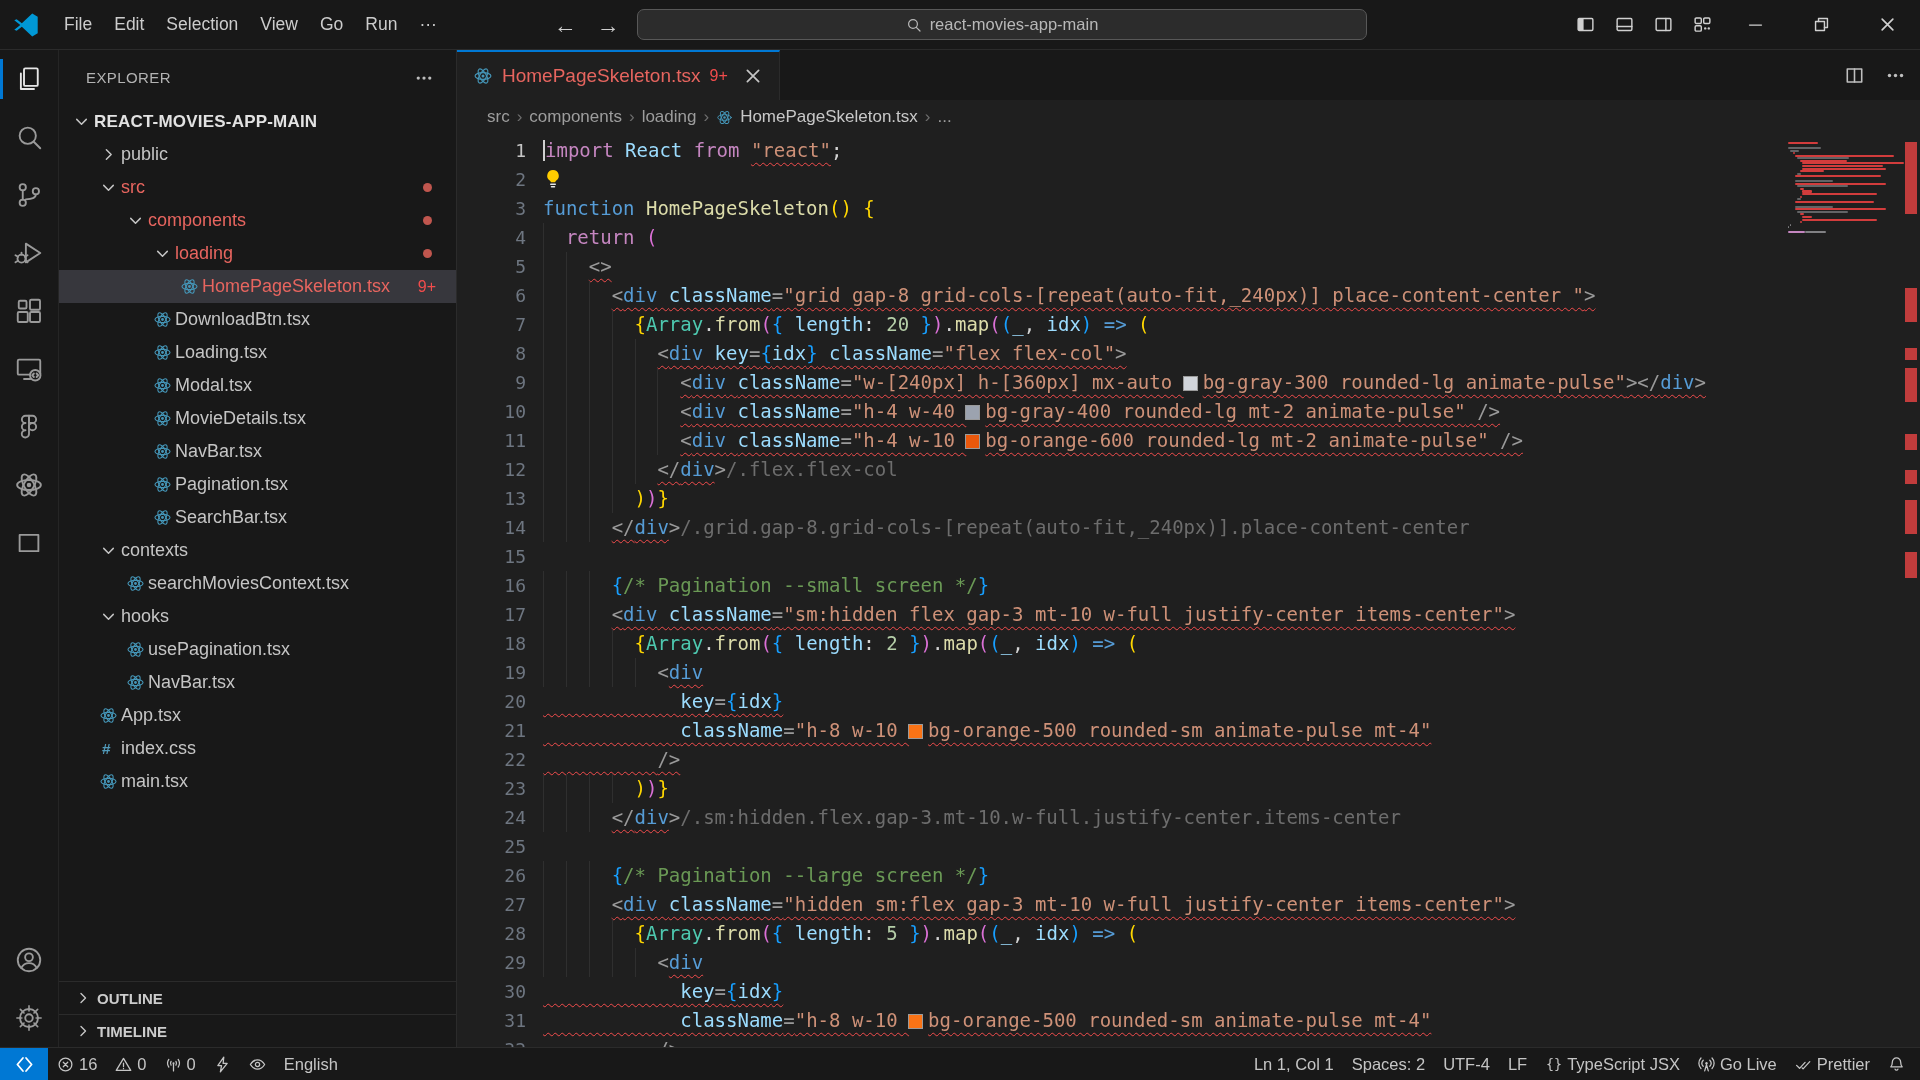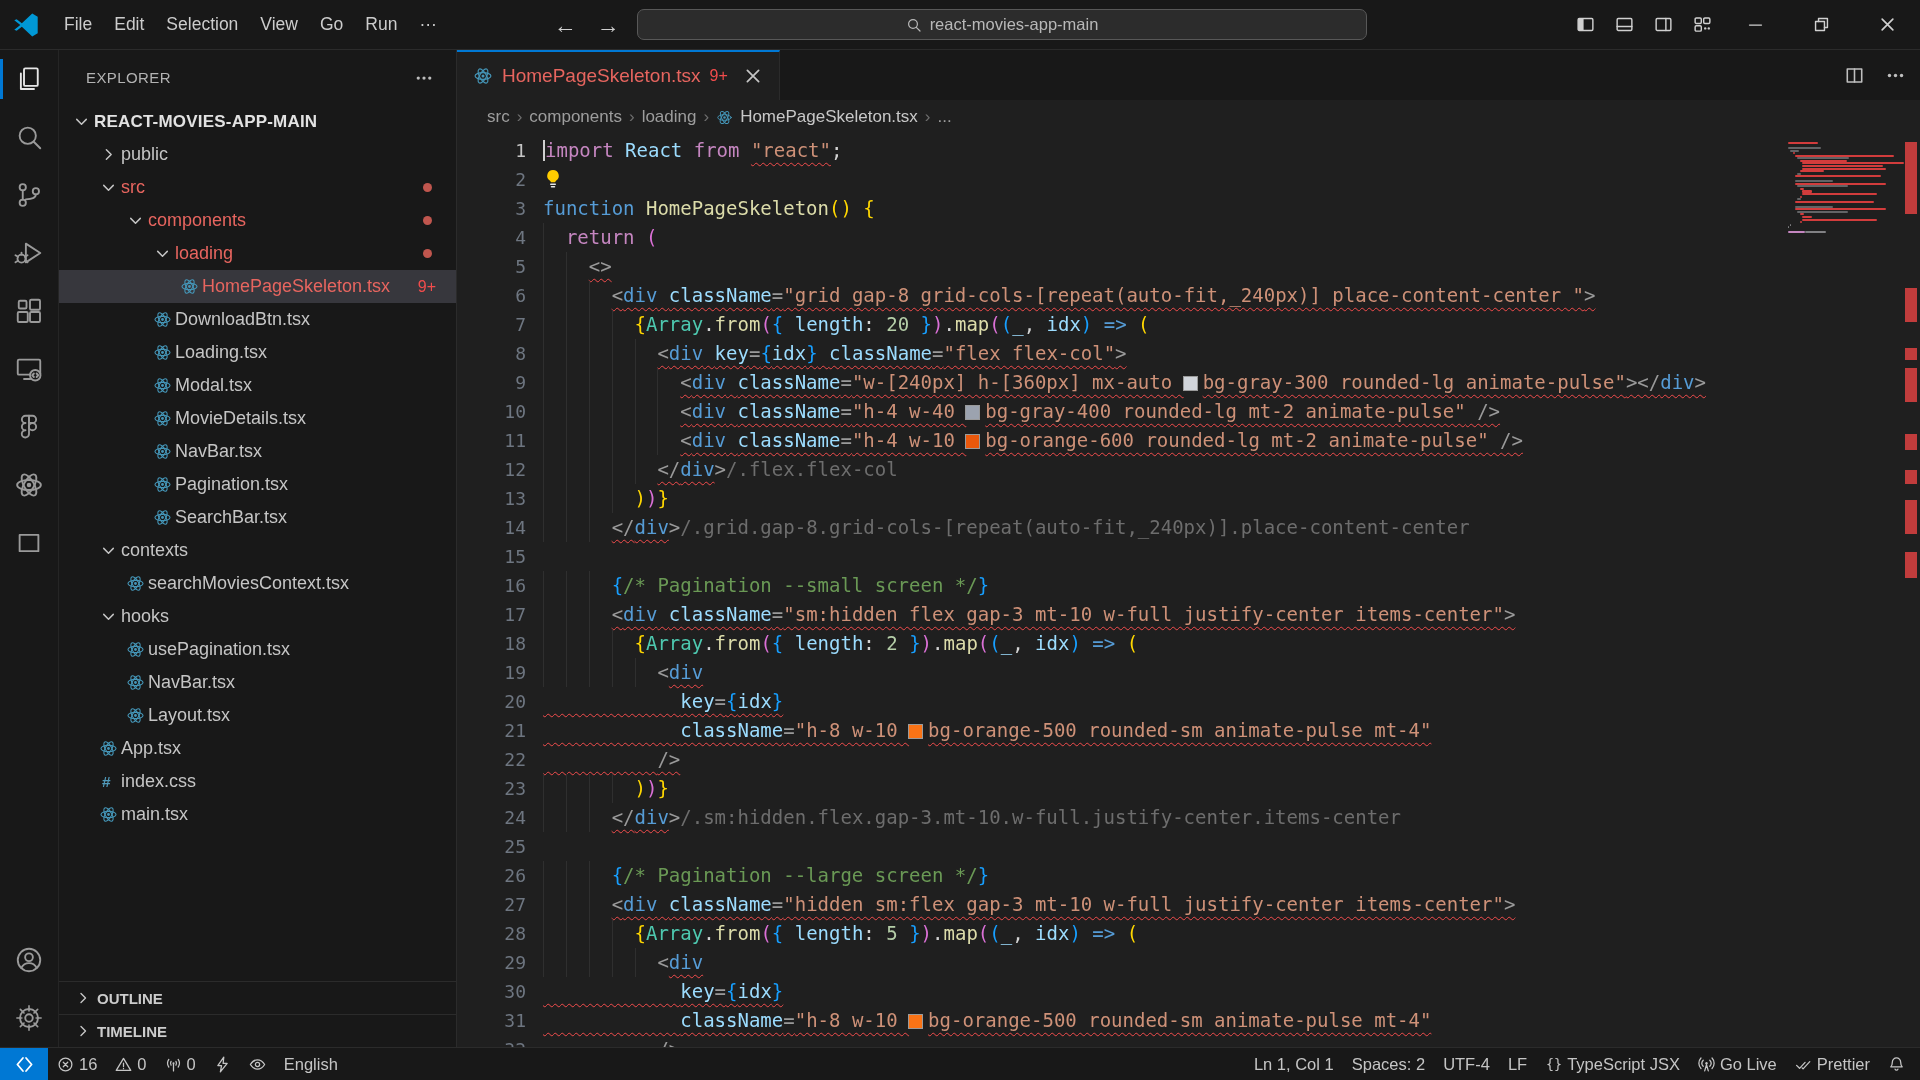--- a/index.html
+++ b/index.html
@@ -470,32 +470,20 @@
               <svg viewBox="0 0 24 24" fill="none" stroke="currentColor" stroke-width="1.5" stroke-linecap="round" stroke-linejoin="round">
                 <circle cx="12" cy="12" r="1.8" fill="currentColor" stroke="none"></circle>
                 <ellipse cx="12" cy="12" rx="9.5" ry="4" stroke-width="1.4"></ellipse>
                 <ellipse cx="12" cy="12" rx="9.5" ry="4" transform="rotate(60 12 12)" stroke-width="1.4"></ellipse>
                 <ellipse cx="12" cy="12" rx="9.5" ry="4" transform="rotate(120 12 12)" stroke-width="1.4"></ellipse>
               </svg>
             </div>
             <span class="lbl">NavBar.tsx</span>
             <div class="spacer"></div>
           </div>
-          <div class="trow" style="padding-left: 64px;">
-            <div class="ficon clr-react">
-              <svg viewBox="0 0 24 24" fill="none" stroke="currentColor" stroke-width="1.5" stroke-linecap="round" stroke-linejoin="round">
-                <circle cx="12" cy="12" r="1.8" fill="currentColor" stroke="none"></circle>
-                <ellipse cx="12" cy="12" rx="9.5" ry="4" stroke-width="1.4"></ellipse>
-                <ellipse cx="12" cy="12" rx="9.5" ry="4" transform="rotate(60 12 12)" stroke-width="1.4"></ellipse>
-                <ellipse cx="12" cy="12" rx="9.5" ry="4" transform="rotate(120 12 12)" stroke-width="1.4"></ellipse>
-              </svg>
-            </div>
-            <span class="lbl">Layout.tsx</span>
-            <div class="spacer"></div>
-          </div>
           <div class="trow" style="padding-left: 37px;">
             <div class="ficon clr-react">
               <svg viewBox="0 0 24 24" fill="none" stroke="currentColor" stroke-width="1.5" stroke-linecap="round" stroke-linejoin="round">
                 <circle cx="12" cy="12" r="1.8" fill="currentColor" stroke="none"></circle>
                 <ellipse cx="12" cy="12" rx="9.5" ry="4" stroke-width="1.4"></ellipse>
                 <ellipse cx="12" cy="12" rx="9.5" ry="4" transform="rotate(60 12 12)" stroke-width="1.4"></ellipse>
                 <ellipse cx="12" cy="12" rx="9.5" ry="4" transform="rotate(120 12 12)" stroke-width="1.4"></ellipse>
               </svg>
             </div>
             <span class="lbl">App.tsx</span>

